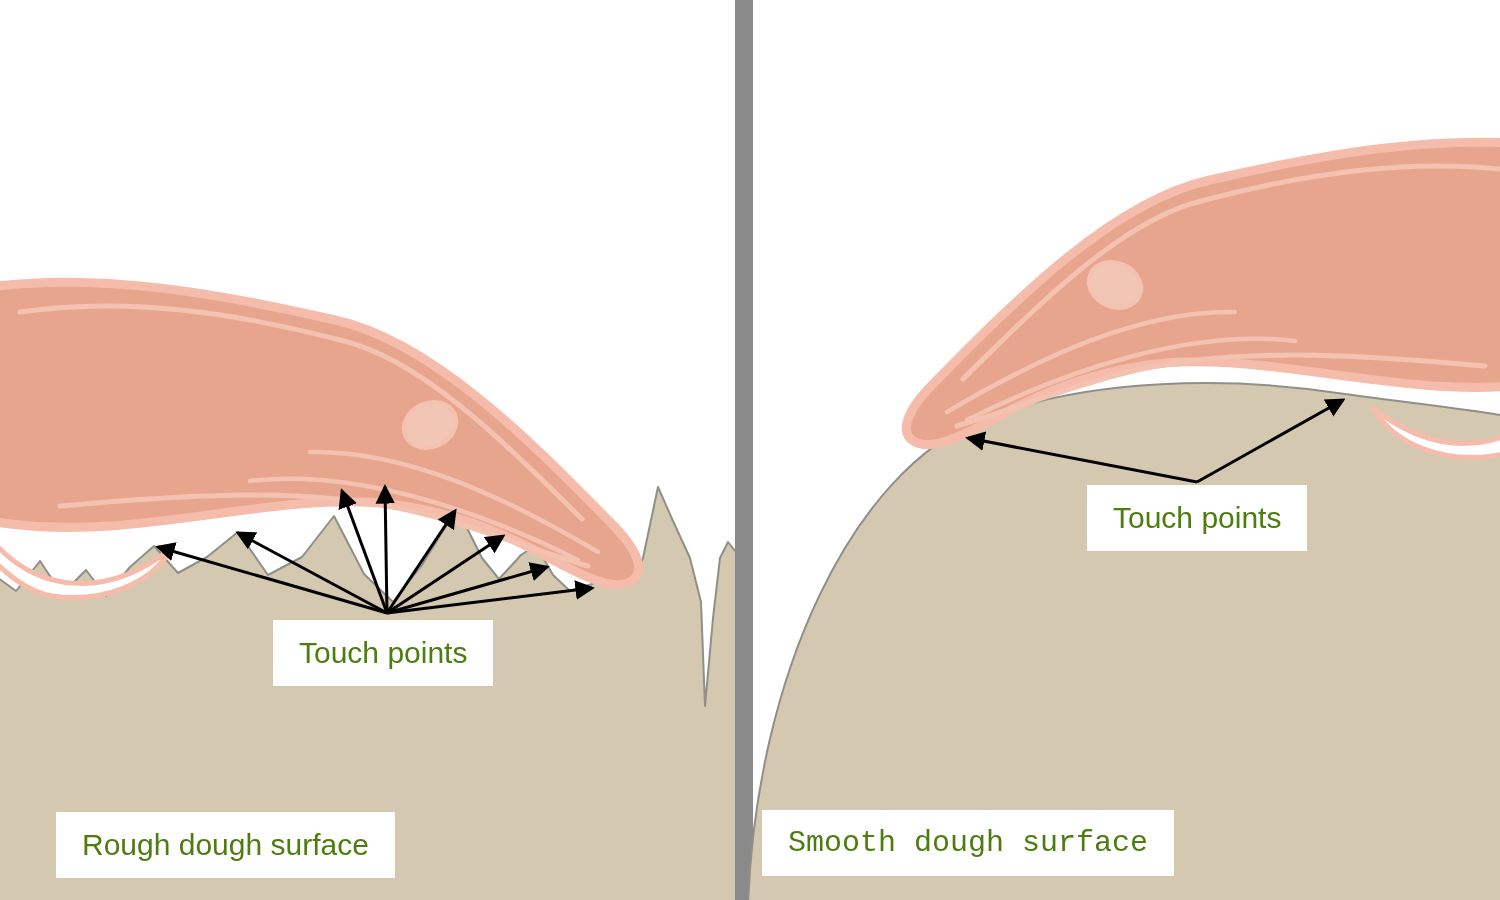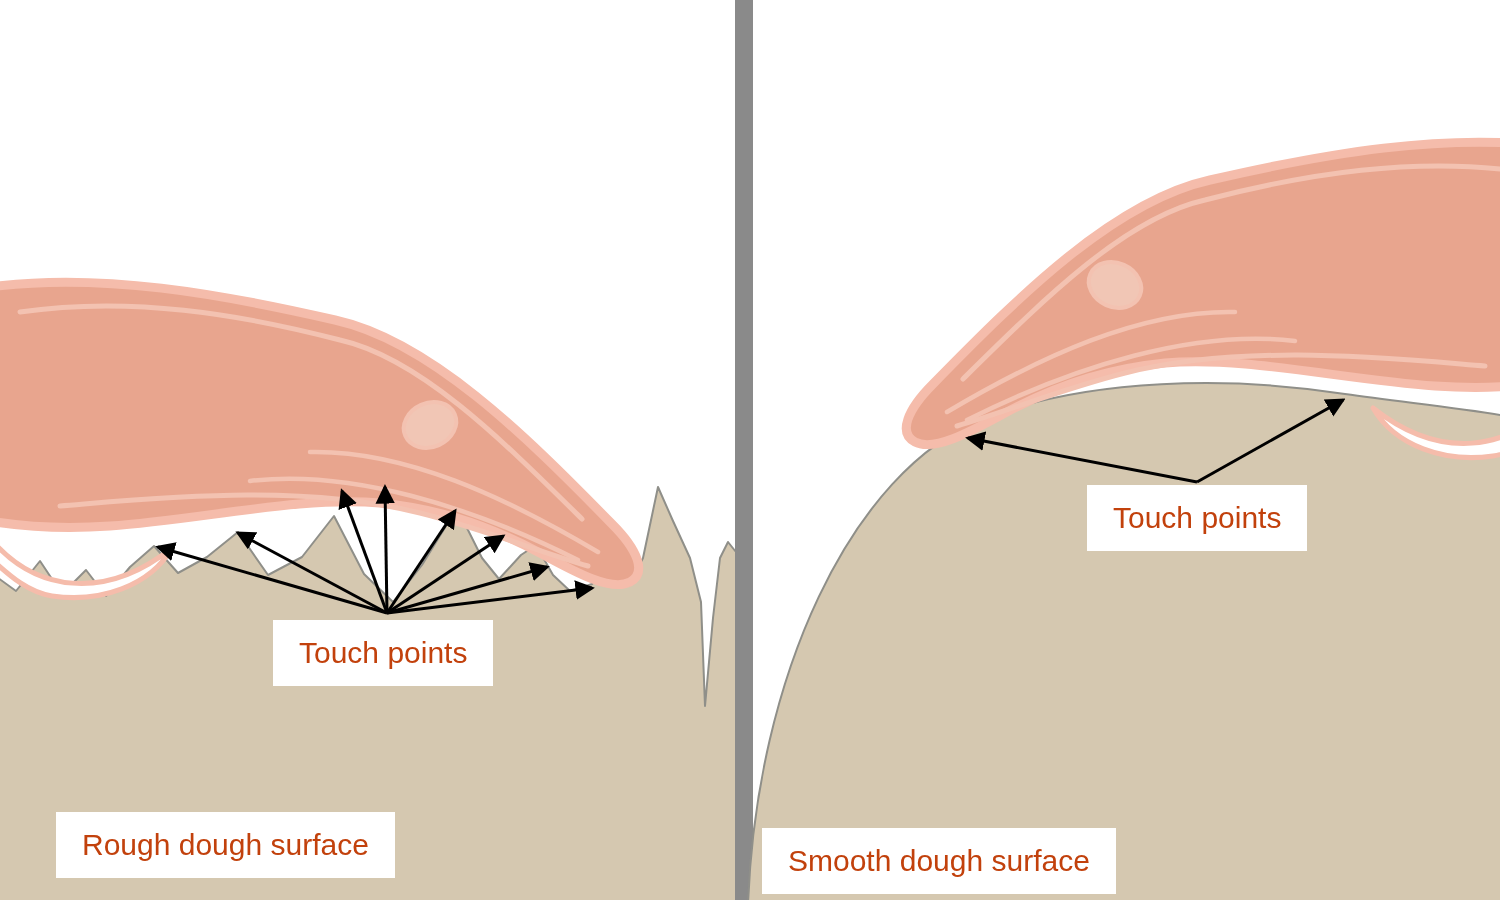--- a/index.html
+++ b/index.html
@@ -7,30 +7,30 @@
     position:relative;
     width:1500px;height:900px;
     background:#ffffff;
     overflow:hidden;
     font-family:"Liberation Sans", sans-serif;
   }
   .scene{position:absolute;left:0;top:0;width:1500px;height:900px;display:block;}
   .label{
     position:absolute;
     background:#ffffff;
-    color:#c2410c;
+    color:#4d7c0f;
     font-size:30px;
     line-height:1.0;
     padding:18px 26px;
     white-space:nowrap;
   }
   .label--touch-left{left:273px;top:620px;}
   .label--touch-right{left:1087px;top:485px;}
   .label--surface-left{left:56px;top:812px;}
-  .label--surface-right{left:762px;top:828px;}
+  .label--surface-right{left:762px;top:810px;font-family:Liberation Mono, monospace;}
 </style>
 </head>
 <body>
 
 <div class="stage">
 
   <svg class="scene" viewBox="0 0 1500 900" xmlns="http://www.w3.org/2000/svg">
     <defs>
       <marker id="arrowhead" viewBox="0 0 10 10" refX="8.5" refY="5" markerWidth="6.5" markerHeight="6.5" orient="auto-start-reverse">
         <path d="M0,0 L10,5 L0,10 z" fill="#000000"></path>

